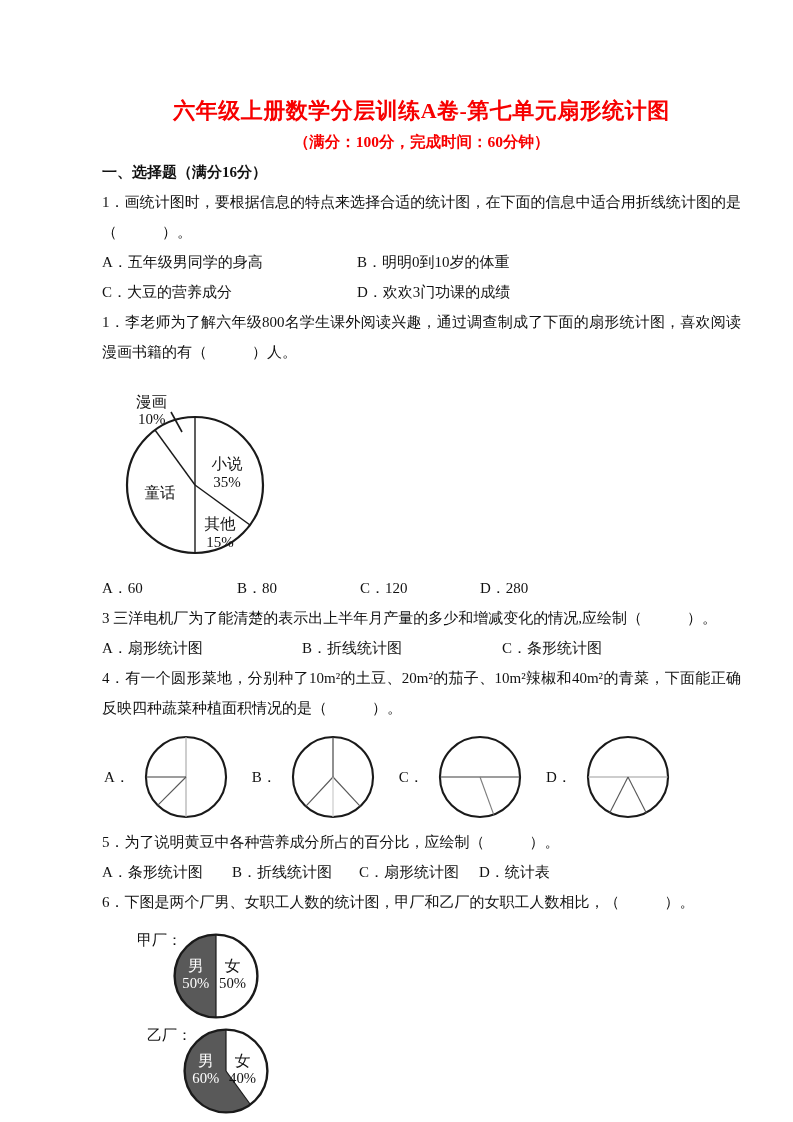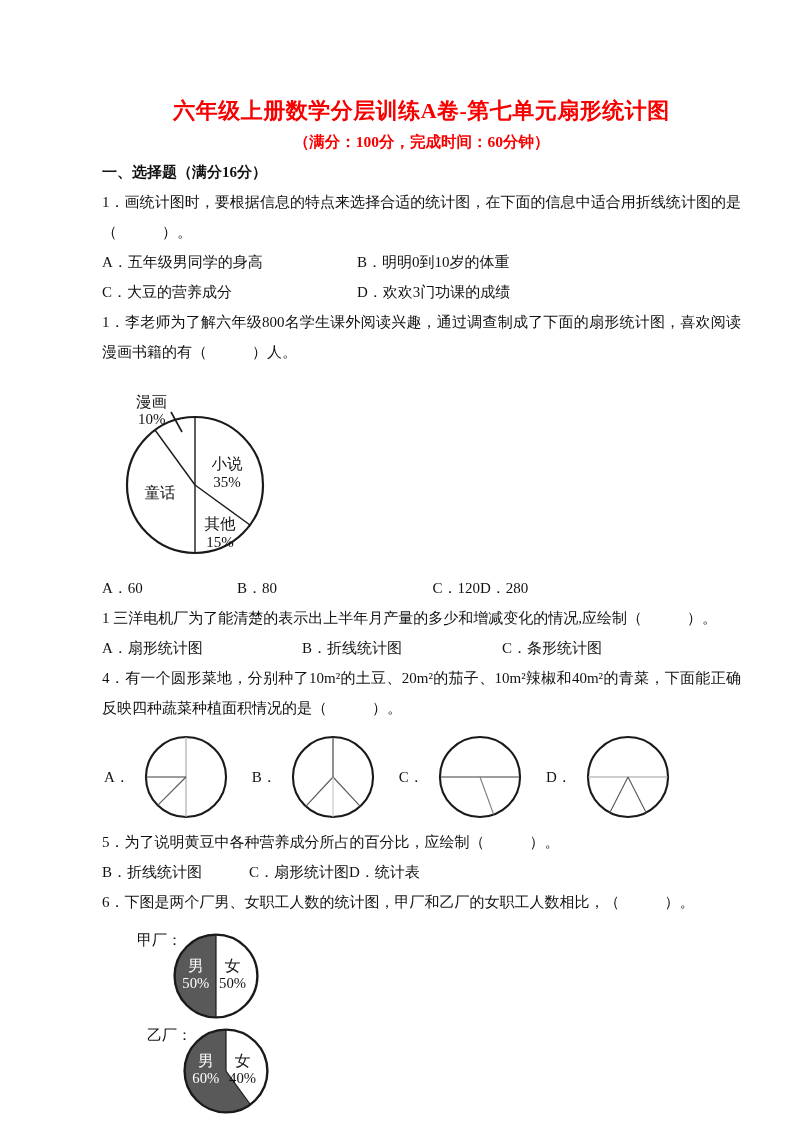--- a/index.html
+++ b/index.html
@@ -26,21 +26,21 @@
     font-size:15.5px;line-height:30px;
     font-weight:bold;color:#f70000;
     text-align:center;
   }
   .section{font-weight:bold;line-height:30px;}
   .q{margin:0;text-align:justify;}
   .opt-row{display:flex;line-height:30px;}
   .opt-row span{white-space:nowrap;}
   .w255{width:255px;} .w200{width:200px;}
   .w135{width:135px;} .w130{width:130px;}
-  .w127{width:127px;} .w123{width:123px;} .w120{width:120px;text-align:right;}
+  .w127{width:127px;} .w123{width:123px;} .w120{width:120px;}
   .chart-q2{margin:14px 0 4px 1px;}
   svg{font-family:"Liberation Serif","DejaVu Serif",serif;}
   .q4-row{display:flex;align-items:center;margin:10px 0 6px 2px;}
   .q4-item{display:flex;align-items:center;margin-right:22px;}
   .q4-item:last-child{margin-right:0;}
   .q4-label{margin-right:12px;}
   .q6-row{display:flex;align-items:flex-start;margin:10px 0 0 35px;flex-direction:column;}
   .factory{display:flex;align-items:flex-start;}
   .factory + .factory{margin-left:10px;text-align:center;}
   .f-label{line-height:26px;margin-top:0;}
@@ -85,21 +85,21 @@
     </svg>
   </div>
 
   <div class="opt-row">
     <span class="w135">A．60</span>
     <span class="w123">B．80</span>
     <span class="w120">C．120</span>
     <span>D．280</span>
   </div>
 
-  <p class="q">1 三洋电机厂为了能清楚的表示出上半年月产量的多少和增减变化的情况,应绘制（　　　）。</p>
+  <p class="q">3 三洋电机厂为了能清楚的表示出上半年月产量的多少和增减变化的情况,应绘制（　　　）。</p>
   <div class="opt-row">
     <span class="w200">A．扇形统计图</span>
     <span class="w200">B．折线统计图</span>
     <span>C．条形统计图</span>
   </div>
 
   <p class="q">4．有一个圆形菜地，分别种了10m²的土豆、20m²的茄子、10m²辣椒和40m²的青菜，下面能正确反映四种蔬菜种植面积情况的是（　　　）。</p>
 
   <div class="q4-row">
     <div class="q4-item">
@@ -136,20 +136,21 @@
         <circle cx="50" cy="50" r="45.5" fill="none" stroke="#1a1a1a" stroke-width="2.4"></circle>
         <line x1="4.5" y1="50" x2="95.5" y2="50" stroke="#9b9b9b" stroke-width="1.2"></line>
         <line x1="50" y1="50" x2="29.3" y2="90.5" stroke="#595959" stroke-width="1.3"></line>
         <line x1="50" y1="50" x2="70.7" y2="90.5" stroke="#595959" stroke-width="1.3"></line>
       </svg>
     </div>
   </div>
 
   <p class="q">5．为了说明黄豆中各种营养成分所占的百分比，应绘制（　　　）。</p>
   <div class="opt-row">
+    <span class="w130">A．条形统计图</span>
     <span class="w127">B．折线统计图</span>
     <span class="w120">C．扇形统计图</span>
     <span>D．统计表</span>
   </div>
 
   <p class="q">6．下图是两个厂男、女职工人数的统计图，甲厂和乙厂的女职工人数相比，（　　　）。</p>
 
   <div class="q6-row">
     <div class="factory">
       <span class="f-label">甲厂：</span>

